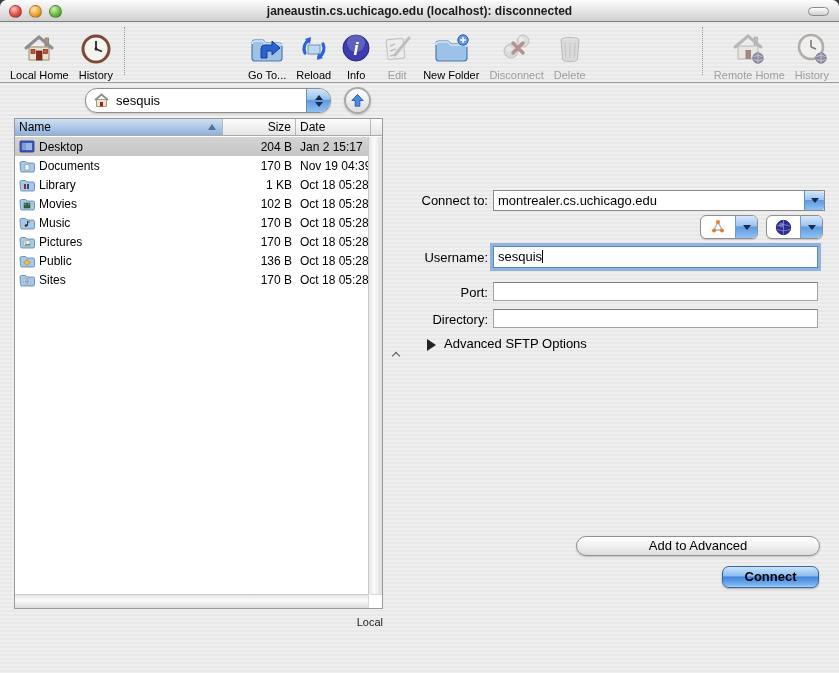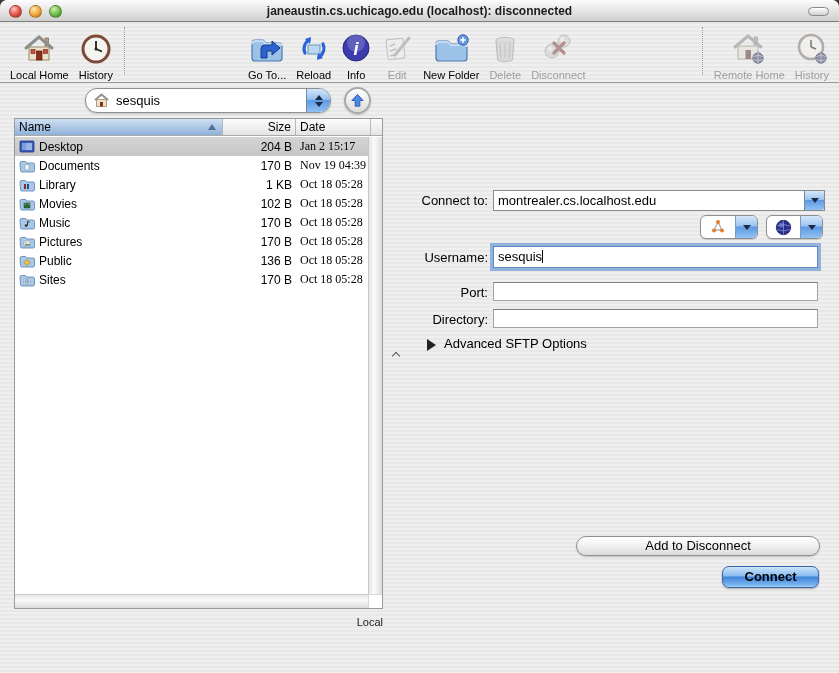--- a/index.html
+++ b/index.html
@@ -38,21 +38,21 @@
   .hc.size{width:73px;justify-content:flex-end;}
   .hc.date{width:75px;}
   .hc.last{flex:1;border-right:none;}
   .sortTri{width:0;height:0;border-left:4.5px solid transparent;border-right:4.5px solid transparent;border-bottom:6px solid #50709a;margin-right:2px;}
   .rows{position:absolute;left:0;top:18px;right:14px;bottom:14px;overflow:hidden;}
   .row{display:flex;height:19px;align-items:center;font-size:12px;color:#000;}
   .row.sel{background:linear-gradient(180deg,#d4d4d4,#c6c6c6);}
   .cell-name{width:208px;display:flex;align-items:center;padding-left:4px;overflow:hidden;}
   .cell-name .fname{margin-left:4px;}
   .cell-size{width:73px;text-align:right;padding-right:4px;}
-  .cell-date{flex:1;padding-left:4px;white-space:nowrap;overflow:hidden;font-family:Liberation Serif, serif;}
+  .cell-date{flex:1;padding-left:4px;white-space:nowrap;overflow:hidden;}
   .vscroll{position:absolute;right:0;top:18px;width:14px;bottom:14px;background:linear-gradient(90deg,#e6e6e6,#fbfbfb 40%,#dcdcdc);border-left:1px solid #c8c8c8;}
   .hscroll{position:absolute;left:0;bottom:0;height:14px;right:14px;background:linear-gradient(180deg,#e6e6e6,#fbfbfb 40%,#dcdcdc);border-top:1px solid #c8c8c8;}
   .scorner{position:absolute;right:0;bottom:0;width:14px;height:14px;background:#fff;border-top:1px solid #d8d8d8;border-left:1px solid #d8d8d8;}
   .local-label{position:absolute;left:14px;top:616px;width:369px;text-align:right;font-size:11px;color:#1a1a1a;}
   
   .dimple{position:absolute;left:392px;top:353px;width:8px;height:5px;}
   .dimple:before{content:"";position:absolute;left:1px;top:0;width:5px;height:5px;border-left:1.6px solid #555;border-top:1.6px solid #555;transform:rotate(45deg);}
   
   .flabel{position:absolute;width:80px;text-align:right;font-size:13px;color:#000;}
   .combo{position:absolute;left:493px;top:190px;width:332px;height:21px;border:1px solid #8a8a8a;background:#fff;display:flex;}
@@ -162,39 +162,39 @@
           <path d="M4 11 q0-3 3-3 h9 l3 3 h13 q3 0 3 3 v11 q0 3-3 3 H7 q-3 0-3-3 z" fill="#9cc2e8" stroke="#4a7ab0" stroke-width="1.2"></path>
           <path d="M4 12 q0-3 3-3 h9 l3 3 h13 q3 0 3 2" fill="none" stroke="#d6e8f8" stroke-width="1.5"></path>
           <circle cx="31" cy="7" r="5.2" fill="#6a9ae4" stroke="#2a5aa8" stroke-width="1"></circle>
           <path d="M31 4.2 v5.6 M28.2 7 h5.6" stroke="#fff" stroke-width="1.6"></path>
         </svg>
       </div>
       <div class="tb-label">New Folder</div>
     </div>
     <div class="tb-item disabled">
       <div class="tb-icon">
-        <svg width="28" height="32" viewBox="0 0 28 32">
-          <ellipse cx="14" cy="7" rx="9" ry="2.6" fill="#d8d8d8" stroke="#909090" stroke-width="1"></ellipse>
-          <path d="M5 7 l1.5 19 q0 2.5 7.5 2.5 q7.5 0 7.5 -2.5 L23 7" fill="#cccccc" stroke="#909090" stroke-width="1"></path>
-          <path d="M9 10 l.7 15 M14 10 v15 M19 10 l-.7 15" stroke="#a8a8a8" stroke-width="1.2" fill="none"></path>
-        </svg>
-      </div>
-      <div class="tb-label">Delete</div>
-    </div>
-    <div class="tb-item disabled">
-      <div class="tb-icon">
         <svg width="36" height="32" viewBox="0 0 36 32">
           <circle cx="24" cy="8" r="6" fill="radial-gradient" style="fill:#d2d2d2" stroke="#9a9a9a" stroke-width="1"></circle>
           <circle cx="22.5" cy="6.5" r="2.2" fill="#eeeeee"></circle>
           <circle cx="12" cy="18" r="7" style="fill:#cccccc" stroke="#9a9a9a" stroke-width="1"></circle>
           <circle cx="10" cy="16" r="2.6" fill="#e8e8e8"></circle>
           <path d="M14 10 L24 20 M24 10 L14 20" stroke="#d03434" stroke-width="3.4" stroke-linecap="round"></path>
         </svg>
       </div>
       <div class="tb-label">Disconnect</div>
+    </div>
+    <div class="tb-item disabled">
+      <div class="tb-icon">
+        <svg width="28" height="32" viewBox="0 0 28 32">
+          <ellipse cx="14" cy="7" rx="9" ry="2.6" fill="#d8d8d8" stroke="#909090" stroke-width="1"></ellipse>
+          <path d="M5 7 l1.5 19 q0 2.5 7.5 2.5 q7.5 0 7.5 -2.5 L23 7" fill="#cccccc" stroke="#909090" stroke-width="1"></path>
+          <path d="M9 10 l.7 15 M14 10 v15 M19 10 l-.7 15" stroke="#a8a8a8" stroke-width="1.2" fill="none"></path>
+        </svg>
+      </div>
+      <div class="tb-label">Delete</div>
     </div>
     <div class="spGrow"></div>
     <div class="tb-sep"></div>
     <div class="tb-item disabled">
       <div class="tb-icon">
         <svg width="34" height="32" viewBox="0 0 34 32">
           <rect x="22" y="4" width="3.5" height="8" fill="#b49a7c" stroke="#7c6a50" stroke-width=".7"></rect>
           <path d="M3 14 L16 3 L29 14" fill="none" stroke="#8e8e8e" stroke-width="3" stroke-linecap="round"></path>
           <rect x="6" y="13" width="20" height="13" fill="#ece2cc" stroke="#9a8a68" stroke-width="1"></rect>
           <rect x="13.5" y="17" width="5.5" height="9" fill="#8c2c1c"></rect>
@@ -363,21 +363,21 @@
     <div class="vscroll"></div>
     <div class="hscroll"></div>
     <div class="scorner"></div>
   </div>
   <div class="local-label">Local</div>
 
   <div class="dimple"></div>
 
   <div class="flabel" style="left:408px;top:193px;">Connect to:</div>
   <div class="combo">
-    <div class="cval">montrealer.cs.localhost.edu</div>
+    <div class="cval">montrealer.cs.uchicago.edu</div>
     <div class="combo-btn">
       <div class="arr-dn"></div>
     </div>
   </div>
 
   <div class="splitbtn" style="left:700px;top:215px;width:58px;">
     <div class="seg-icon" style="width:35px;">
       <svg width="18" height="18" viewBox="0 0 18 18">
         <path d="M9 4 L5 12 L13 12 Z" fill="none" stroke="#b0b0b0" stroke-width="1.4"></path>
         <circle cx="9" cy="4" r="2" fill="#e87c28"></circle>
@@ -416,16 +416,16 @@
   <div class="flabel" style="left:408px;top:312px;">Directory:</div>
   <div class="field" style="left:493px;top:309px;width:325px;height:19px;line-height:17px;">
     <span></span>
   </div>
 
   <div class="advanced">
     <span class="disc-tri"></span>
     <span>Advanced SFTP Options</span>
   </div>
 
-  <div class="btn-fav">Add to Disconnect</div>
+  <div class="btn-fav">Add to Advanced</div>
   <div class="btn-connect">Connect</div>
 
 </div>
 
 </body></html>

